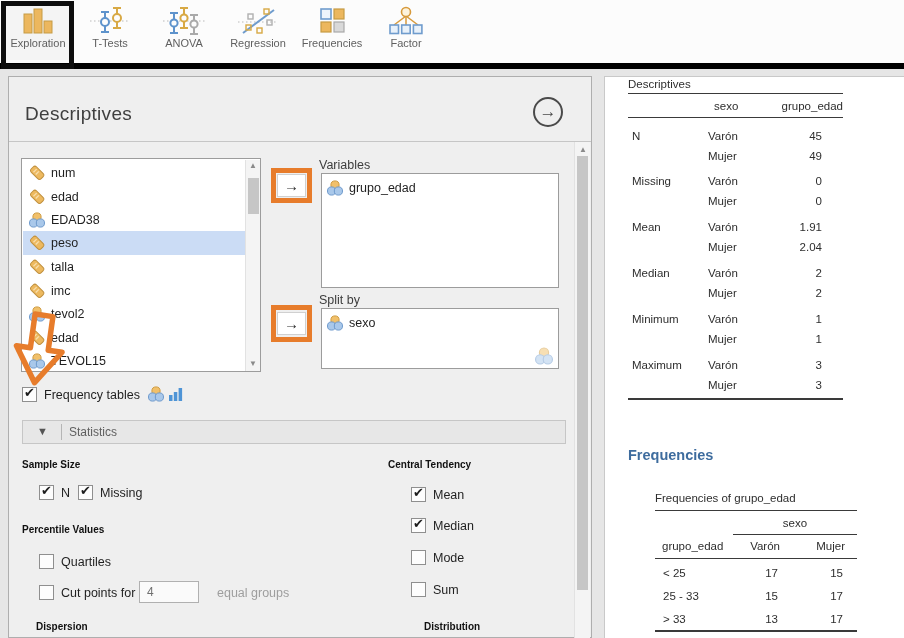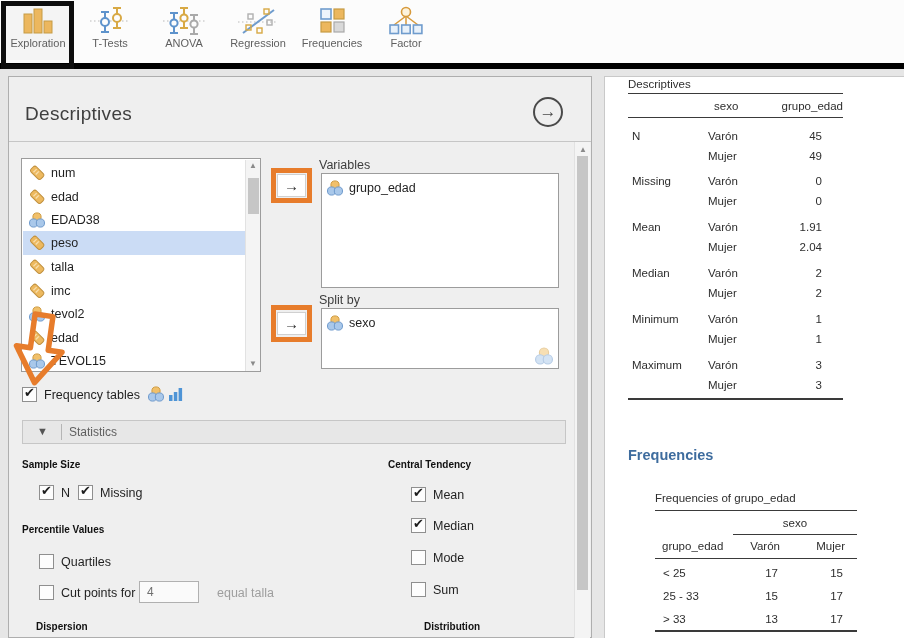--- a/index.html
+++ b/index.html
@@ -291,21 +291,21 @@
     <div class="cblabel" style="left:52px;top:409px;">N</div>
     <div class="cb checked" style="left:69px;top:408px;"></div>
     <div class="cblabel" style="left:91px;top:409px;">Missing</div>
 
     <div class="secheading" style="left:13px;top:447px;">Percentile Values</div>
     <div class="cb" style="left:30px;top:477px;"></div>
     <div class="cblabel" style="left:52px;top:478px;">Quartiles</div>
     <div class="cb" style="left:30px;top:508px;"></div>
     <div class="cblabel" style="left:52px;top:509px;">Cut points for</div>
     <input class="cutinput" readonly="" value="4" style="">
-    <div class="cblabel grayed" style="left:208px;top:509px;">equal talla</div>
+    <div class="cblabel grayed" style="left:208px;top:509px;">equal groups</div>
 
     <div class="secheading" style="left:379px;top:382px;">Central Tendency</div>
     <div class="cb checked" style="left:402px;top:410px;"></div>
     <div class="cblabel" style="left:424px;top:411px;">Mean</div>
     <div class="cb checked" style="left:402px;top:441px;"></div>
     <div class="cblabel" style="left:424px;top:442px;">Median</div>
     <div class="cb" style="left:402px;top:473px;"></div>
     <div class="cblabel" style="left:424px;top:474px;">Mode</div>
     <div class="cb" style="left:402px;top:505px;"></div>
     <div class="cblabel" style="left:424px;top:506px;">Sum</div>

